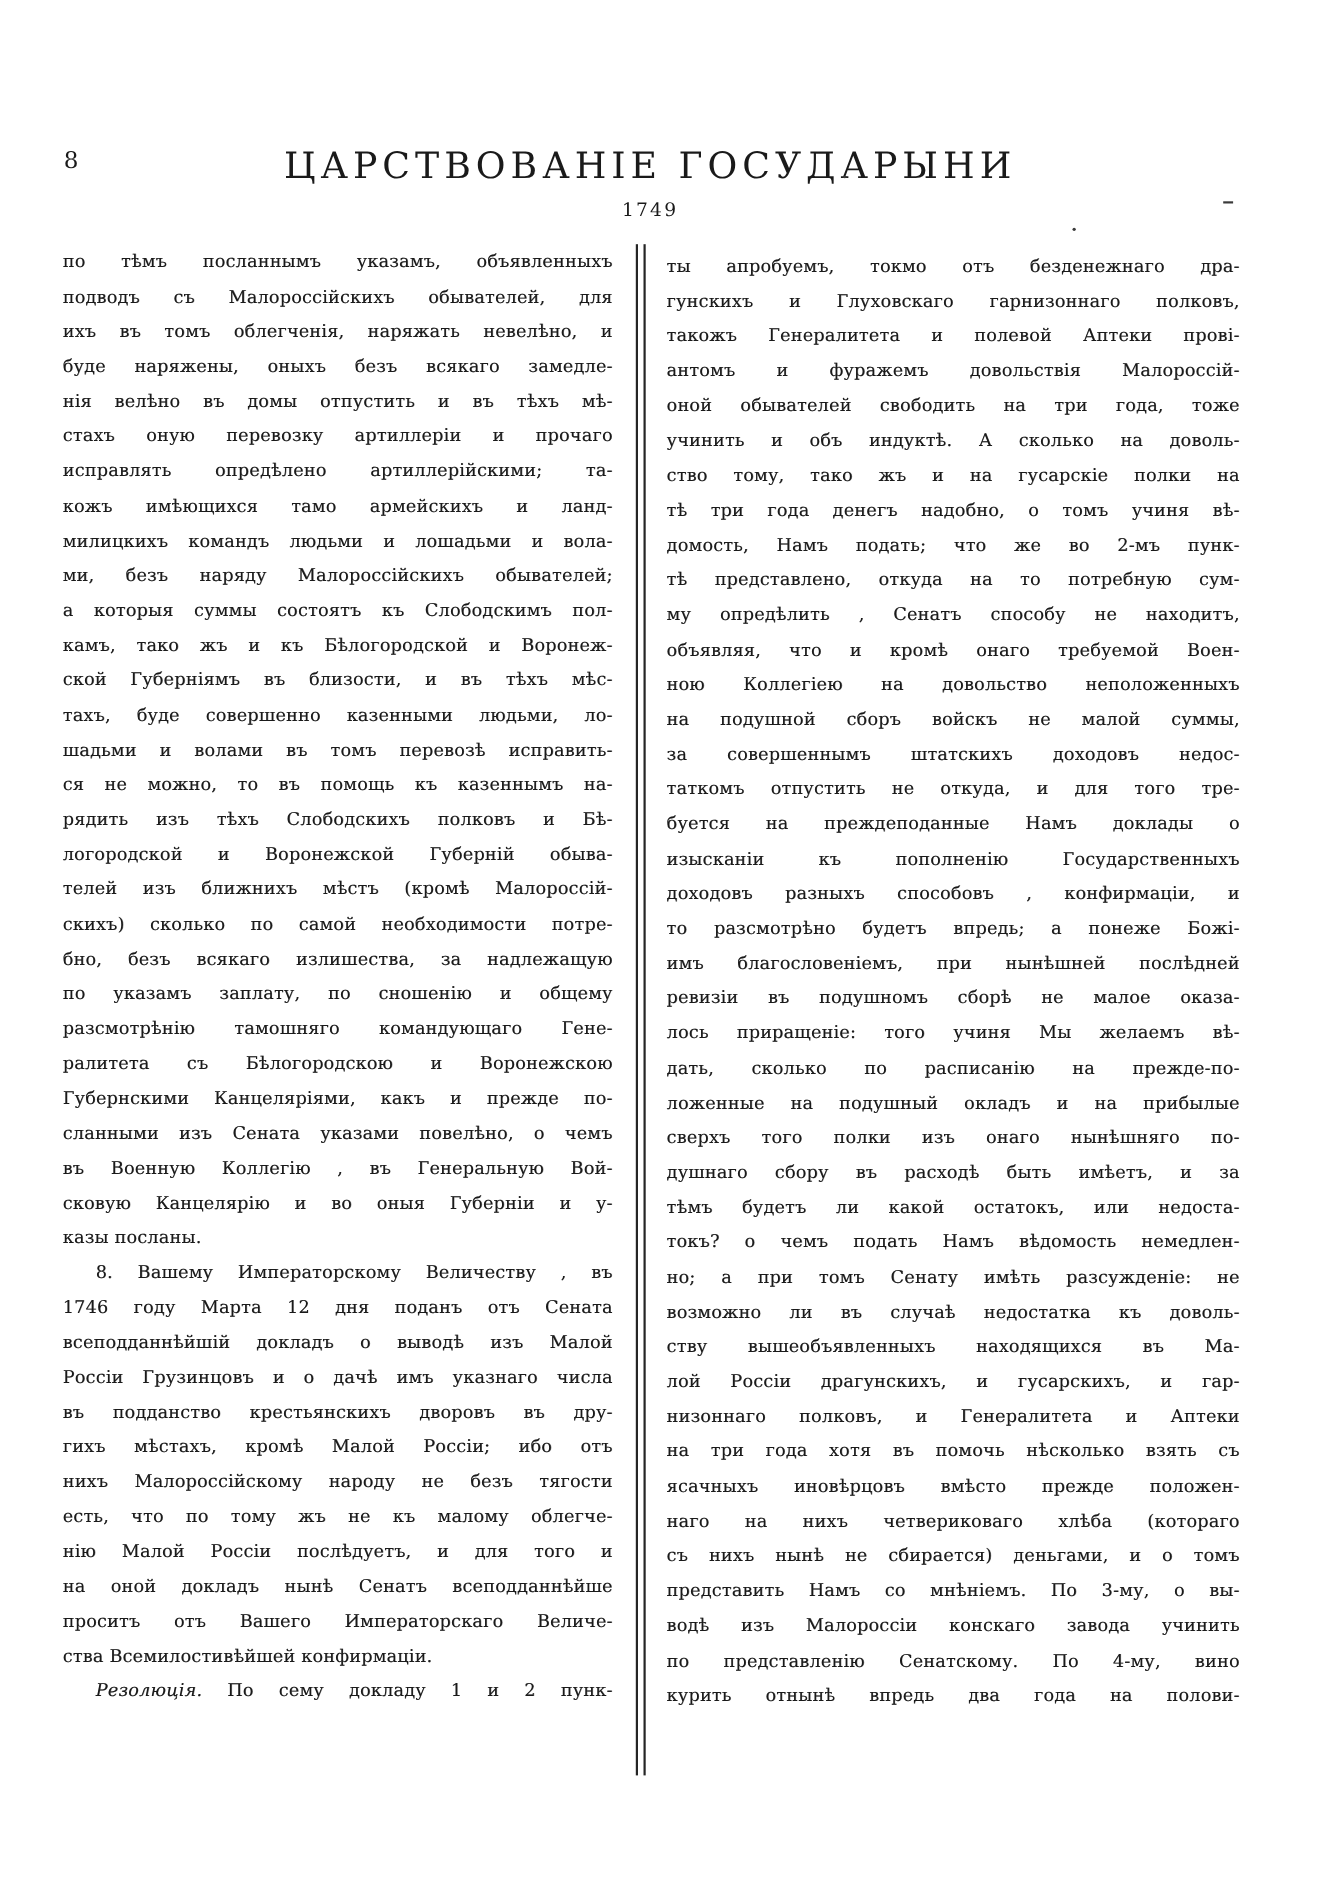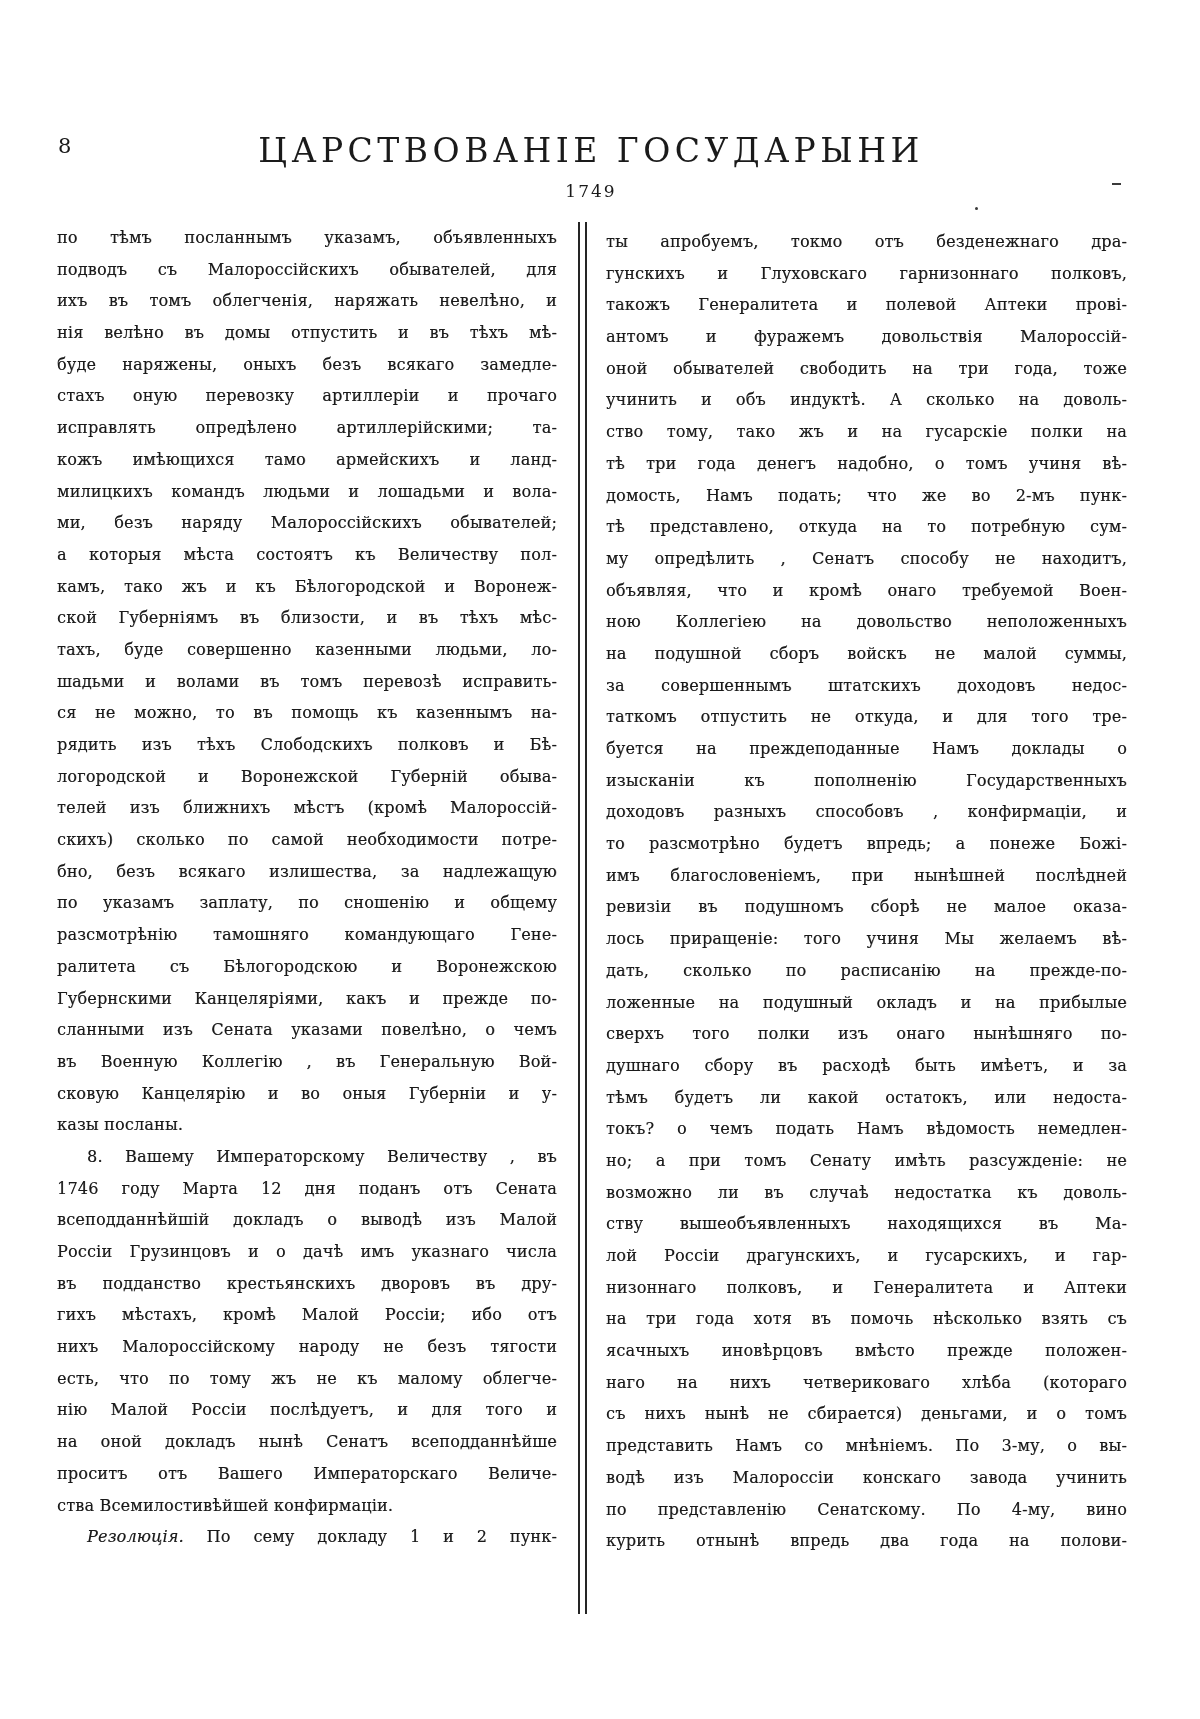--- a/index.html
+++ b/index.html
@@ -64,28 +64,28 @@
   <div class="running-title">ЦАРСТВОВАНІЕ ГОСУДАРЫНИ</div>
 
   <div class="year">1749</div>
 
   <div class="divider"></div>
 
   <div class="col col-left" id="col-left">
       <div class="line">по тѣмъ посланнымъ указамъ, объявленныхъ</div>
       <div class="line">подводъ съ Малороссійскихъ обывателей, для</div>
       <div class="line">ихъ въ томъ облегченія, наряжать невелѣно, и</div>
+      <div class="line">буде наряжены, оныхъ безъ всякаго замедле-</div>
       <div class="line">нія велѣно въ домы отпустить и въ тѣхъ мѣ-</div>
-      <div class="line">буде наряжены, оныхъ безъ всякаго замедле-</div>
       <div class="line">стахъ оную перевозку артиллеріи и прочаго</div>
       <div class="line">исправлять опредѣлено артиллерійскими; та-</div>
       <div class="line">кожъ имѣющихся тамо армейскихъ и ланд-</div>
       <div class="line">милицкихъ командъ людьми и лошадьми и вола-</div>
       <div class="line">ми, безъ наряду Малороссійскихъ обывателей;</div>
-      <div class="line">а которыя мѣста состоятъ къ Величеству пол-</div>
+      <div class="line">а которыя суммы состоятъ къ Слободскимъ пол-</div>
       <div class="line">камъ, тако жъ и къ Бѣлогородской и Воронеж-</div>
       <div class="line">ской Губерніямъ въ близости, и въ тѣхъ мѣс-</div>
       <div class="line">тахъ, буде совершенно казенными людьми, ло-</div>
       <div class="line">шадьми и волами въ томъ перевозѣ исправить-</div>
       <div class="line">ся не можно, то въ помощь къ казеннымъ на-</div>
       <div class="line">рядить изъ тѣхъ Слободскихъ полковъ и Бѣ-</div>
       <div class="line">логородской и Воронежской Губерній обыва-</div>
       <div class="line">телей изъ ближнихъ мѣстъ (кромѣ Малороссій-</div>
       <div class="line">скихъ) сколько по самой необходимости потре-</div>
       <div class="line">бно, безъ всякаго излишества, за надлежащую</div>

